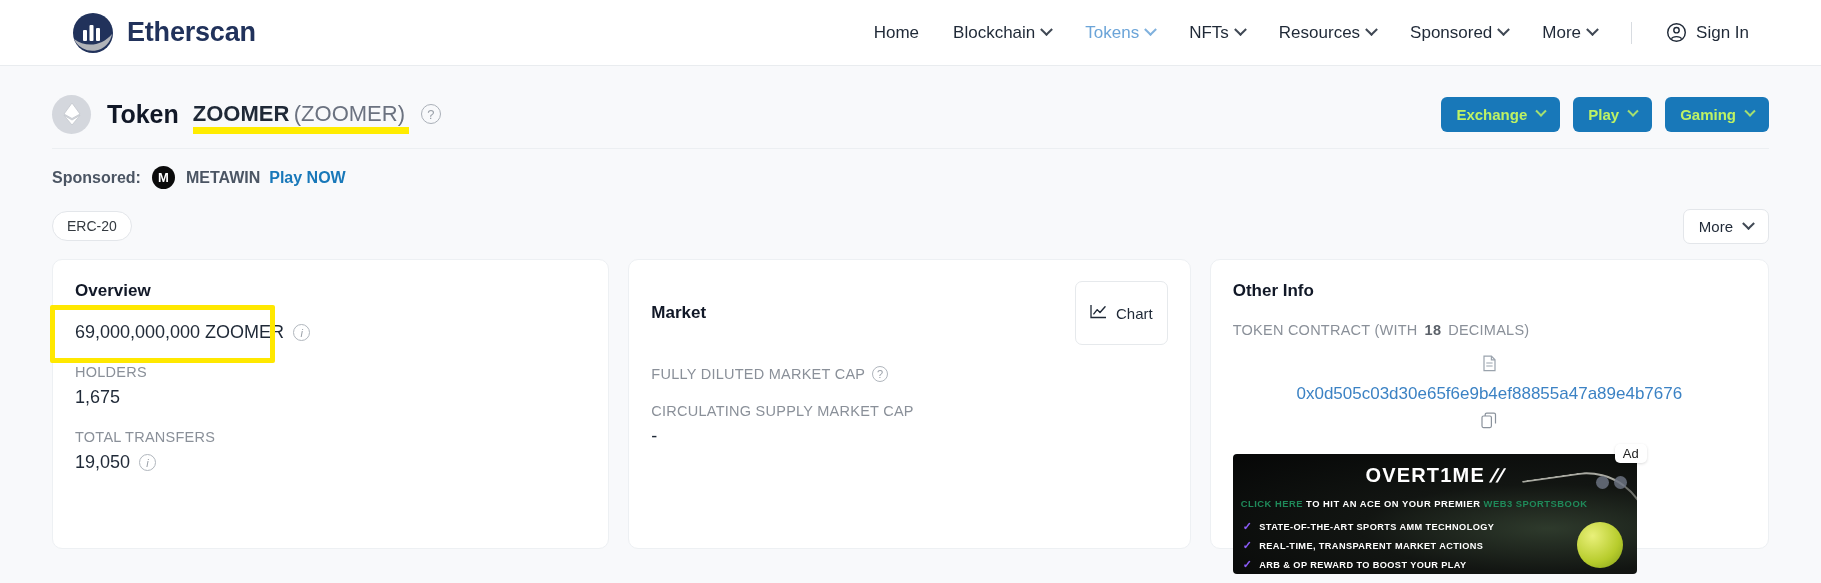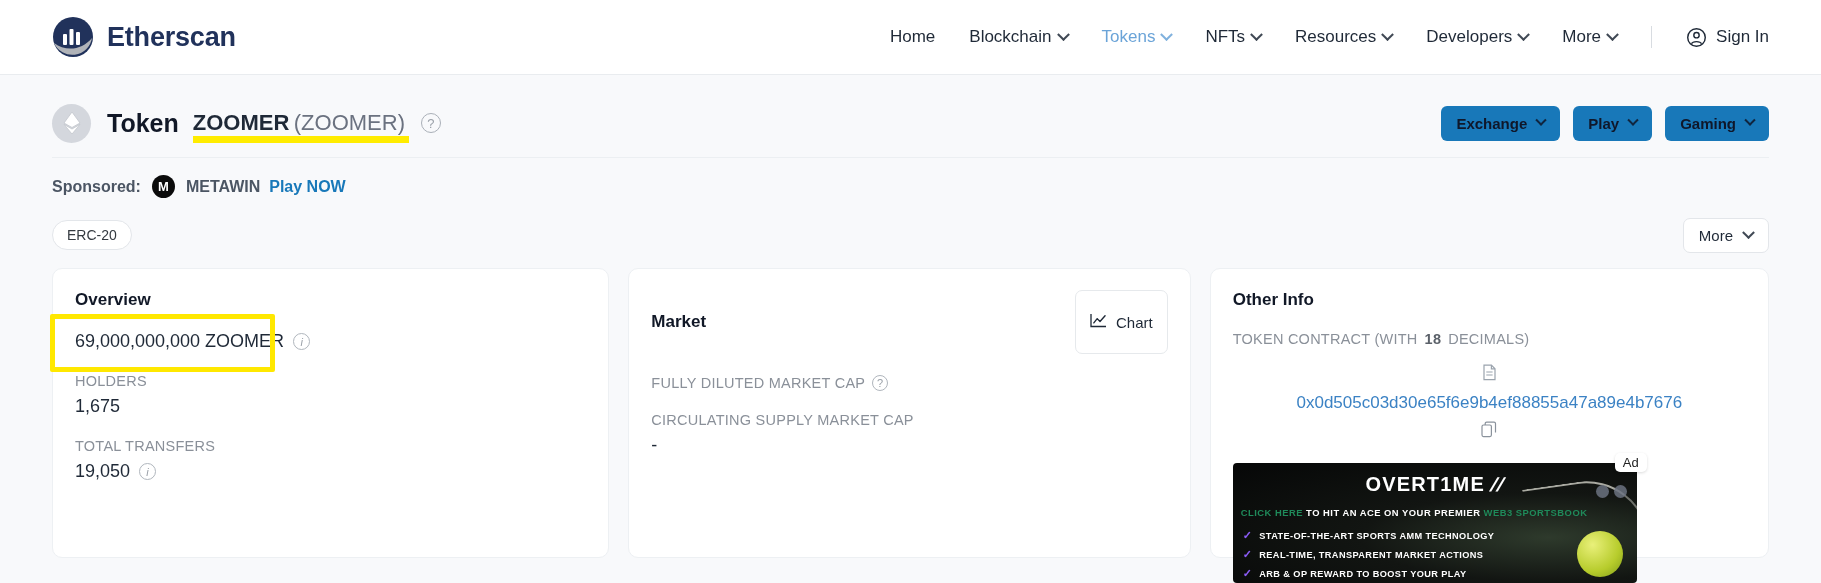--- a/index.html
+++ b/index.html
@@ -6,26 +6,26 @@
   html, body {
     width: 1821px; height: 583px;
     font-family: "Liberation Sans", sans-serif;
     background: #f8f9fb;
     color: #1f2937;
     overflow: hidden;
   }
 
   
   .topnav {
-    height: 75px;
+    height: 66px;
     background: #ffffff;
     border-bottom: 1px solid #e9ecef;
     display: flex;
     align-items: center;
-    padding: 0 52px;
+    padding: 0 72px;
   }
   .brand { display: flex; align-items: center; gap: 13px; }
   .brand-logo { width: 42px; height: 42px; position: relative; }
   .brand-text { font-size: 27px; font-weight: 600; color: #21325b; letter-spacing: -0.2px; }
 
   .nav-links {
     margin-left: auto;
     display: flex;
     align-items: center;
     gap: 34px;
@@ -67,21 +67,21 @@
     background: #ffec00;
   }
   .qmark {
     width: 20px; height: 20px; border-radius: 50%;
     border: 1.6px solid #aab0b8; color: #9aa0a8;
     font-size: 13px; display: inline-flex; align-items: center; justify-content: center;
     margin-left: 16px; cursor: pointer; vertical-align: middle;
   }
   .header-btns { margin-left: auto; display: flex; gap: 13px; }
   .blue-btn {
-    background: #1878b9; color: #0f172a; border: none; border-radius: 6px;
+    background: #1878b9; color: #bef264; border: none; border-radius: 6px;
     font-size: 15px; font-weight: 600; padding: 9px 15px;
     display: inline-flex; align-items: center; gap: 10px; cursor: pointer;
     font-family: inherit;
   }
   .blue-btn .chev { width: 8px; height: 8px; border-width: 2px; }
 
   
   .sponsor-sep { margin: 10px 52px 0 52px; border-top: 1px solid #eceff2; }
   .sponsored {
     display: flex; align-items: center; gap: 9px;
@@ -240,21 +240,21 @@
     </div>
     <div class="nav-item">
       <span>NFTs</span>
       <span class="chev"></span>
     </div>
     <div class="nav-item">
       <span>Resources</span>
       <span class="chev"></span>
     </div>
     <div class="nav-item">
-      <span>Developers</span>
+      <span>Sponsored</span>
       <span class="chev"></span>
     </div>
     <div class="nav-item">
       <span>More</span>
       <span class="chev"></span>
     </div>
     <div class="nav-divider"></div>
     <div class="signin">
       <span class="person-icon">
         <svg width="21" height="21" viewBox="0 0 22 22">

